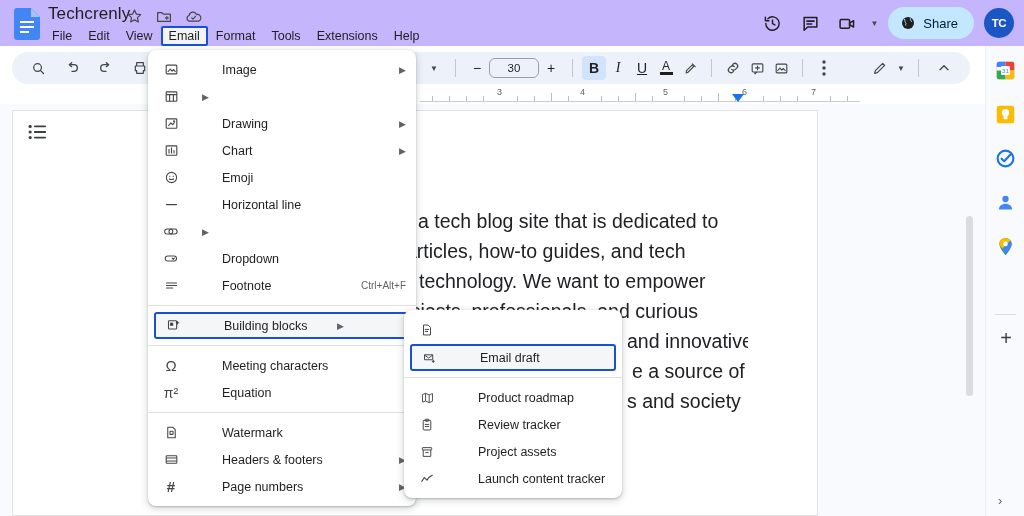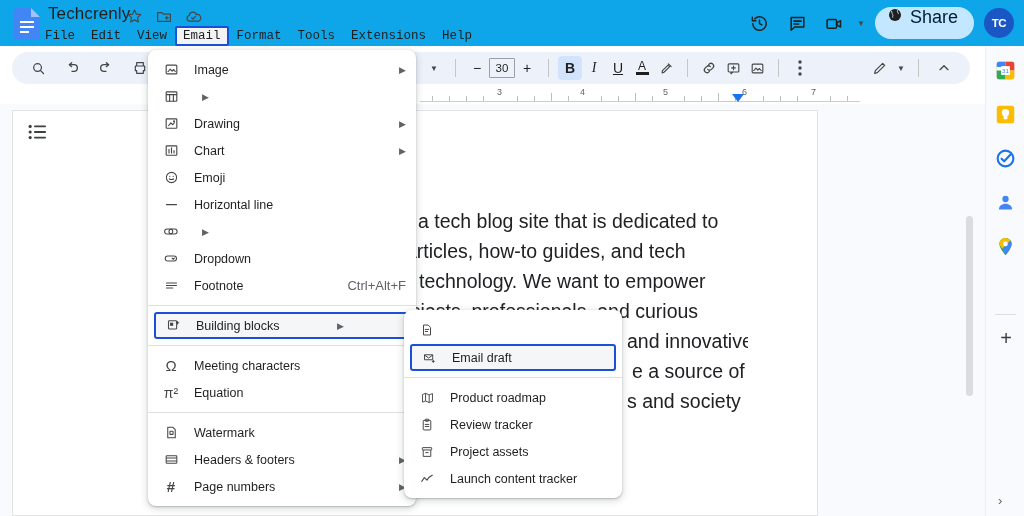--- a/index.html
+++ b/index.html
@@ -6,66 +6,66 @@
   html, body {
     width: 1024px; height: 516px;
     overflow: hidden;
     font-family: "Liberation Sans", sans-serif;
     background: #ffffff;
     color: #1f1f1f;
   }
   #app { position: relative; width: 1024px; height: 516px; background:#fff; }
 
   
-  .topbar { position:absolute; left:0; top:0; width:1024px; height:46px; background:#0ea5e9; }
+  .topbar { position:absolute; left:0; top:0; width:1024px; height:46px; background:#c4b5fd; }
   .doc-icon {
     position:absolute; left:14px; top:8px; width:26px; height:32px;
   }
   .doc-icon svg { display:block; }
   .doc-title {
     position:absolute; left:48px; top:4px;
     font-size:17px; color:#1f1f1f; letter-spacing:0.1px; white-space:nowrap;
   }
   .title-icons { position:absolute; left:126px; top:8px; display:flex; gap:12px; align-items:center; }
   .title-icons .ti { width:17px; height:17px; color:#444746; cursor:pointer; }
-  .menubar { position:absolute; left:37px; top:26px; display:flex; align-items:center; height:20px;font-family:Liberation Mono, monospace; }
+  .menubar { position:absolute; left:44px; top:26px; display:flex; align-items:center; height:20px; }
   .menubar .mi {
     font-size:12.5px; color:#1f1f1f; padding:2px 8px; border-radius:3px;
     cursor:pointer; white-space:nowrap; line-height:16px;
   }
   .menubar .mi.active-outline {
     border:2px solid #1a4fd8; background:#f1f3f4; padding:0 6px;
     border-radius:2px;
   }
 
   .top-right { position:absolute; right:10px; top:4px; height:38px; display:flex; align-items:center; gap:4px; }
   .tr-btn { width:34px; height:34px; border-radius:50%; display:flex; align-items:center; justify-content:center; cursor:pointer; color:#1f1f1f; }
   .share-btn {
     height:32px; padding:0 16px 0 12px; border-radius:16px; background:#c2e7ff;
-    display:flex; align-items:flex-start; gap:7px; cursor:pointer; margin-left:6px; margin-right:6px;
-    font-size:18px; color:#001d35;
+    display:flex; align-items:center; gap:7px; cursor:pointer; margin-left:6px; margin-right:6px;
+    font-size:13px; color:#001d35;
   }
   .avatar {
     width:30px; height:30px; border-radius:50%; background:#1a56c4; color:#fff;
     display:flex; align-items:center; justify-content:center; font-size:11.5px; font-weight:bold;
     cursor:pointer; letter-spacing:-0.5px;
   }
   .chev-sm { font-size:8px; color:#444746; margin-left:1px; }
 
   
   .toolbar {
     position:absolute; left:12px; top:52px; width:958px; height:32px;
     background:#edf2fa; border-radius:18px;
   }
   .tb-icons { position:absolute; left:18px; top:0; height:32px; display:flex; align-items:center; gap:18px; }
   .tb-ic { width:16px; height:16px; color:#444746; cursor:pointer; display:flex; align-items:center; justify-content:center; }
   .tb-right { position:absolute; left:410px; top:0; height:32px; display:flex; align-items:center; gap:0px; }
   .tb-sep { width:1px; height:18px; background:#c4c7c5; margin:0 9px; }
   .fsz-box {
-    width:26px; height:20px; border:1px solid #9aa0a6; border-radius:1px;
+    width:50px; height:20px; border:1px solid #9aa0a6; border-radius:6px;
     display:flex; align-items:center; justify-content:center; font-size:11.5px; color:#1f1f1f;
     cursor:pointer;
   }
   .tb-sq { width:24px; height:24px; display:flex; align-items:center; justify-content:center; cursor:pointer; font-size:14px; color:#1f1f1f; }
   .tb-sq.bold-on { background:#d3e3fd; border-radius:4px; font-weight:bold; }
   .tb-far { position:absolute; right:14px; top:0; height:32px; display:flex; align-items:center; gap:4px; }
 
   
   .ruler { position:absolute; left:420px; top:88px; width:440px; height:16px; }
   .ruler-line { position:absolute; left:0; top:13px; width:440px; height:1px; background:#c9ccd1; }
@@ -111,22 +111,22 @@
     box-shadow:0 2px 6px 2px rgba(60,64,67,.15), 0 1px 2px rgba(60,64,67,.3);
     padding:6px 0; z-index:50;
   }
   #insert-menu { left:148px; top:50px; width:268px; }
   #bb-submenu { left:404px; top:310px; width:218px; }
   .mrow {
     position:relative; display:flex; align-items:center; height:27px;
     padding:0 10px 0 14px; font-size:12.5px; color:#1f1f1f; cursor:pointer; white-space:nowrap;
   }
   .mrow .mic { width:18px; height:16px; margin-right:14px; display:flex; align-items:center; justify-content:center; color:#444746; flex:0 0 18px; }
-  .mrow .mlabel { flex:1; }
-  .mrow .maccel { font-size:13px; color:#5f6368; margin-left:14px; }
+  .mrow .mlabel { flex:1;margin-left:28px; }
+  .mrow .maccel { font-size:10px; color:#5f6368; margin-left:14px; }
   .mrow .marrow { color:#5f6368; font-size:9px; margin-left:8px; }
   .mdiv { height:1px; background:#e0e0e0; margin:6px 0; }
   .mrow.sel {
     border:2px solid #1a4fd8; border-radius:3px; background:#f5f6f8;
     height:27px; margin:1px 6px; padding:0 6px 0 8px;
   }
   svg { display:block; }
 </style>
 </head>
 <body>

